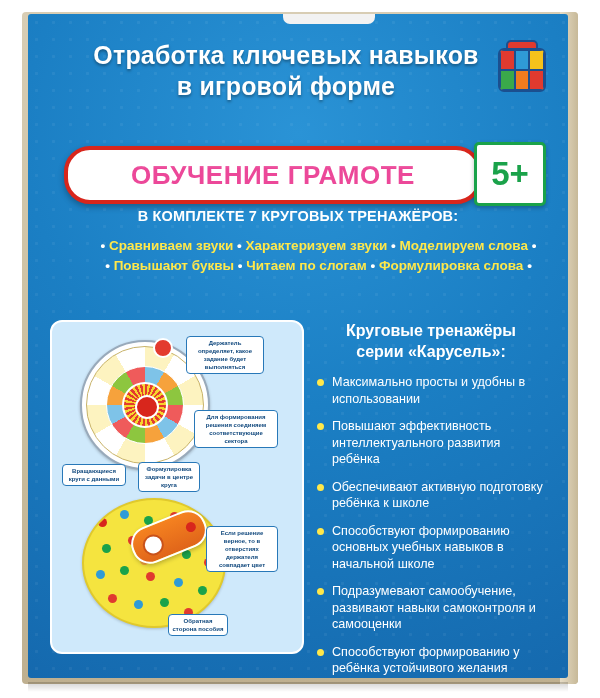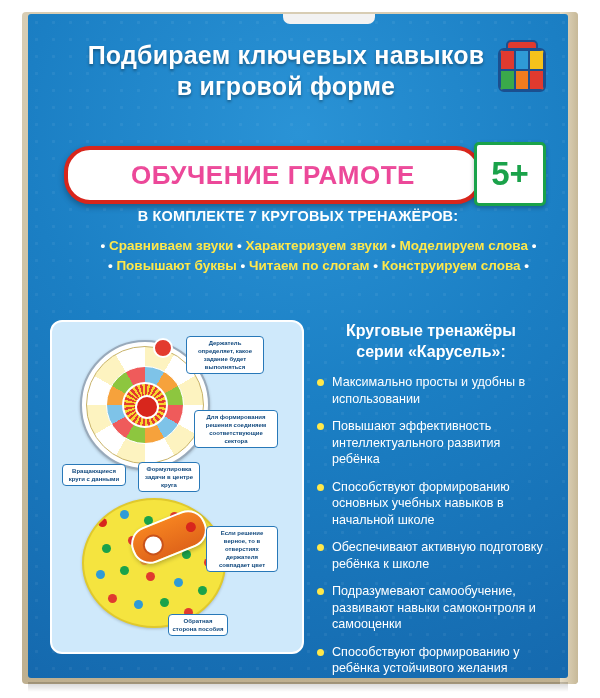--- a/index.html
+++ b/index.html
@@ -212,21 +212,21 @@
 <div class="scene">
 
   <div class="box-edge"></div>
   <div class="box-edge-right"></div>
 
   <div class="front">
 
     <div class="top-tab"></div>
 
     <div class="header">
-      <div class="line">Подбираем ключевых навыков</div>
+      <div class="line">Отработка ключевых навыков</div>
       <div class="line">в игровой форме</div>
     </div>
 
     <div class="logo">
       <div class="cap"></div>
       <div class="cube">
         <i></i>
         <i></i>
         <i></i>
         <i></i>
@@ -254,21 +254,21 @@
         <span class="sep">•</span>
         <span>Моделируем слова</span>
         <span class="sep">•</span>
       </div>
       <div class="row">
         <span class="sep">•</span>
         <span>Повышают буквы</span>
         <span class="sep">•</span>
         <span>Читаем по слогам</span>
         <span class="sep">•</span>
-        <span>Конструируем слова</span>
+        <span>Формулировка слова</span>
         <span class="sep">•</span>
       </div>
     </div>
 
     <div class="illus">
 
       <div class="wheel">
         <div class="ring-out"></div>
         <div class="ring-mid"></div>
         <div class="ring-in"></div>
@@ -312,22 +312,22 @@
     </div>
 
     <div class="rightcol">
       <h2>
         <span>Круговые тренажёры</span><br>
         <span>серии «Карусель»:</span>
       </h2>
       <ul>
         <li><span class="bullet"></span><span>Максимально просты и удобны в использовании</span></li>
         <li><span class="bullet"></span><span>Повышают эффективность интеллектуального развития ребёнка</span></li>
+        <li><span class="bullet"></span><span>Обеспечивают активную подготовку ребёнка к школе</span></li>
         <li><span class="bullet"></span><span>Способствуют формированию основных учебных навыков в начальной школе</span></li>
-        <li><span class="bullet"></span><span>Обеспечивают активную подготовку ребёнка к школе</span></li>
         <li><span class="bullet"></span><span>Подразумевают самообучение, развивают навыки самоконтроля и самооценки</span></li>
         <li><span class="bullet"></span><span>Способствуют формированию у ребёнка устойчивого желания учиться</span></li>
       </ul>
     </div>
 
   </div>
 
   <div class="bottom-shadow"></div>
 </div>
 

